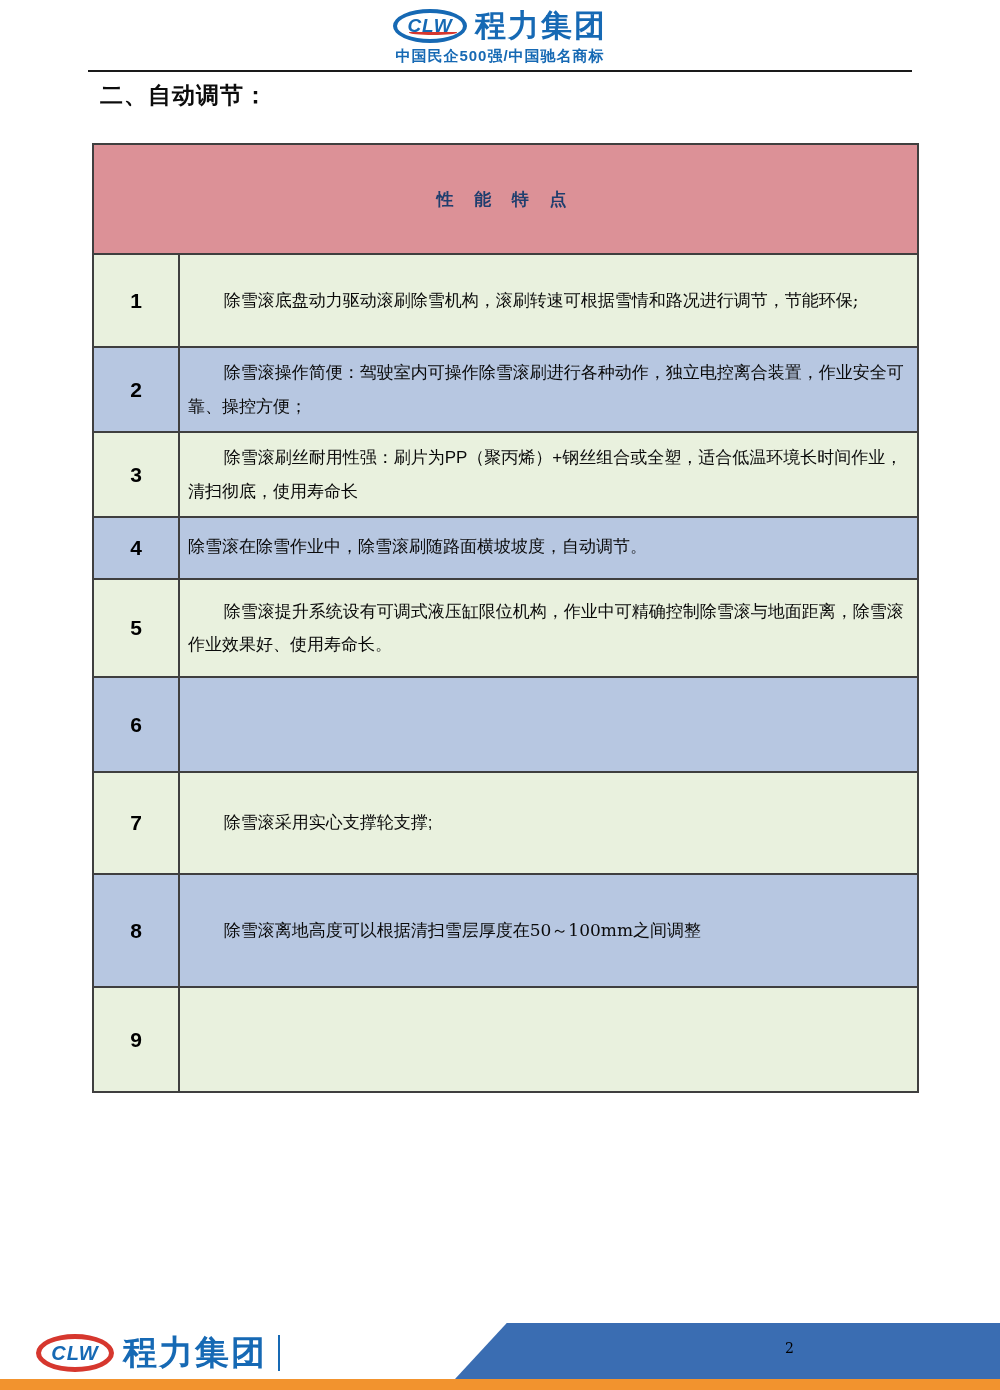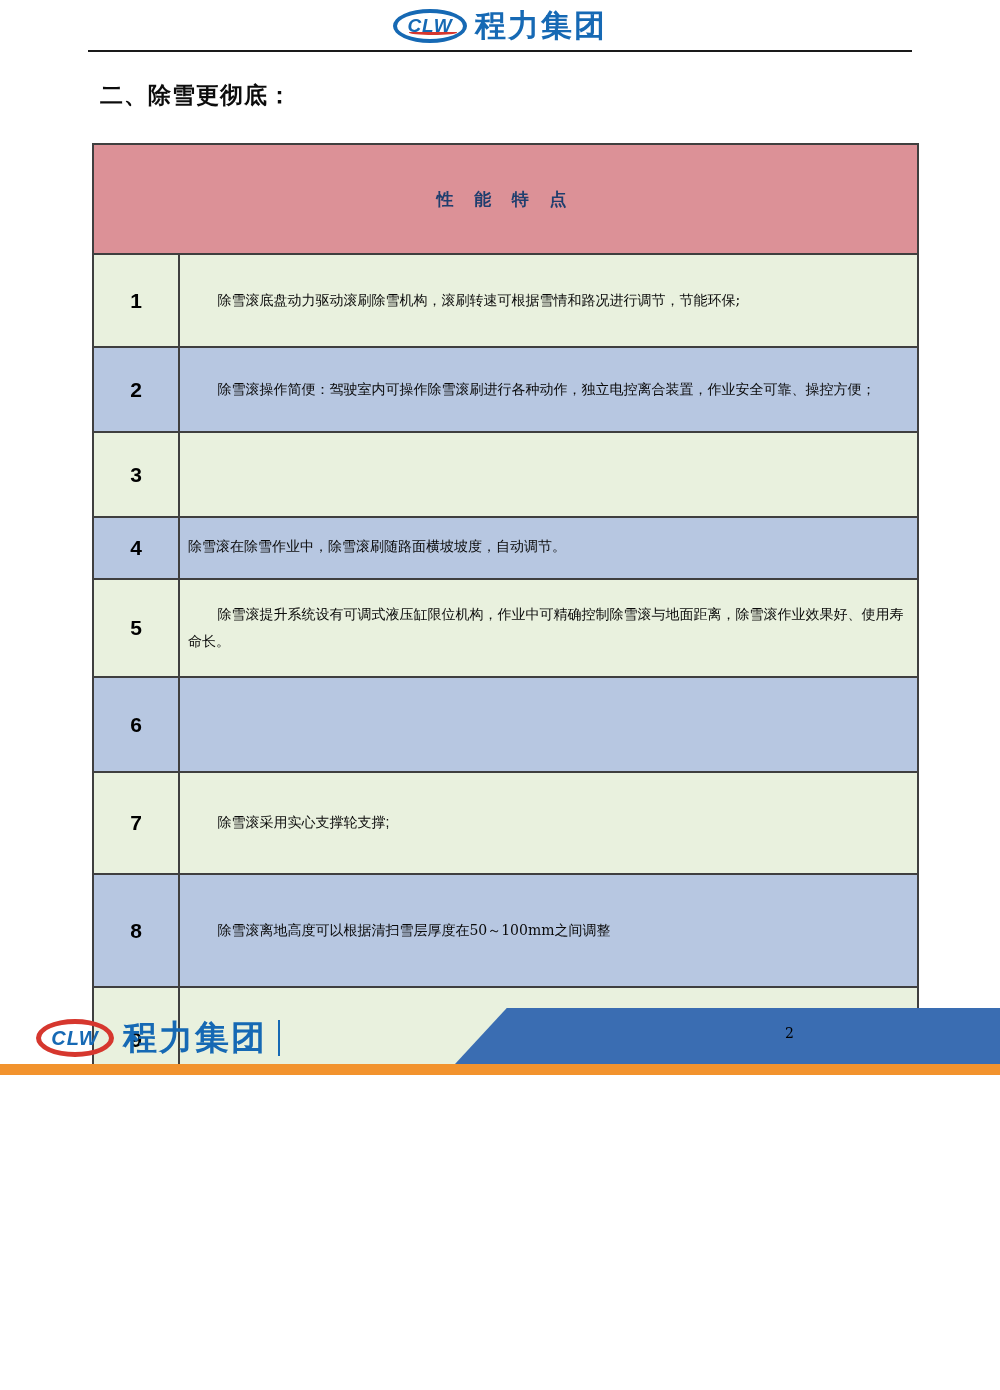--- a/index.html
+++ b/index.html
@@ -9,21 +9,21 @@
     --row-blue:#B7C7E1;
     --brand-blue:#1669B4;
     --footer-bar-orange:#F2932E;
     --footer-shape-blue:#3A6DB2;
     --logo-red:#D6372E;
     --border-dark:#3F3F3F;
   }
   *{margin:0;padding:0;box-sizing:border-box;}
   html,body{background:#ffffff;}
   body{font-family:"Liberation Sans",sans-serif;color:#111;}
-  .page{position:relative;width:1000px;height:1075px;background:#fff;overflow:hidden;}
+  .page{position:relative;width:1000px;height:1390px;background:#fff;overflow:hidden;}
 
   
   .top-header{position:absolute;top:6px;left:0;width:100%;text-align:center;}
   .logo-line{display:flex;align-items:center;justify-content:center;gap:8px;height:40px;}
   .clw-oval{position:relative;display:inline-flex;align-items:center;justify-content:center;
     width:74px;height:34px;border:4px solid var(--brand-blue);border-radius:50%;
     color:var(--brand-blue);font-weight:bold;font-style:italic;font-size:19px;letter-spacing:1px;}
   .clw-oval .swoosh{position:absolute;bottom:4px;left:12px;width:48px;height:5px;
     border-bottom:3px solid var(--logo-red);border-radius:0 0 60% 60%;}
   .brand-main{color:var(--brand-blue);font-size:31px;font-weight:bold;letter-spacing:2px;}
@@ -33,21 +33,21 @@
   
   .section-title{position:absolute;top:80px;left:100px;font-size:23px;font-weight:bold;color:#0c0c0c;letter-spacing:1px;}
 
   
   .feature-table{position:absolute;top:143px;left:92px;width:827px;border:2px solid var(--border-dark);}
   .t-header{height:108px;background:var(--table-header-bg);display:flex;align-items:center;justify-content:center;
     color:var(--table-header-text);font-size:17px;font-weight:bold;letter-spacing:8px;}
   .trow{display:flex;border-top:2px solid var(--border-dark);}
   .trow .num{width:86px;flex:0 0 86px;display:flex;align-items:center;justify-content:center;
     border-right:2px solid var(--border-dark);font-weight:bold;font-size:21px;color:#000;}
-  .trow .txt{flex:1;display:flex;align-items:center;padding:6px 10px 6px 8px;font-size:14px;line-height:1.95;color:#0a0a0a;}
+  .trow .txt{flex:1;display:flex;align-items:center;padding:6px 10px 6px 8px;font-size:17px;line-height:1.95;color:#0a0a0a;}
   .trow .txt p{text-indent:2.1em;width:100%;}
   .trow.no-indent .txt p{text-indent:0;font-family:Liberation Mono, monospace;}
   .trow.green{background:var(--row-green);}
   .trow.blue{background:var(--row-blue);}
   .trow.serif .txt{font-family:"DejaVu Serif","Liberation Serif",serif;}
   .trow.sans .txt{font-family:"Liberation Sans","DejaVu Sans",sans-serif;}
   .r1{height:93px;} .r2{height:85px;} .r3{height:85px;} .r4{height:62px;} .r5{height:98px;}
   .r6{height:95px;} .r7{height:102px;} .r8{height:113px;} .r9{height:105px;}
 
   
@@ -69,44 +69,48 @@
 <div class="page">
 
   <div class="top-header">
     <div class="logo-line">
       <span class="clw-oval">
         <span>CLW</span>
         <span class="swoosh"></span>
       </span>
       <span class="brand-main">程力集团</span>
     </div>
+    <div class="tagline">中国民企500强/中国驰名商标</div>
     <div class="header-rule"></div>
   </div>
 
-  <div class="section-title">二、除雪更彻底：</div>
+  <div class="section-title">二、自动调节：</div>
 
   <div class="feature-table">
     <div class="t-header">性 能 特 点</div>
 
     <div class="trow green serif r1">
       <div class="num">1</div>
       <div class="txt">
           <p>除雪滚底盘动力驱动滚刷除雪机构，滚刷转速可根据雪情和路况进行调节，节能环保;</p>
         </div>
     </div>
 
     <div class="trow blue sans r2">
       <div class="num">2</div>
       <div class="txt">
           <p>除雪滚操作简便：驾驶室内可操作除雪滚刷进行各种动作，独立电控离合装置，作业安全可靠、操控方便；</p>
         </div>
     </div>
 
     <div class="trow green sans r3">
       <div class="num">3</div>
+      <div class="txt">
+          <p>除雪滚刷丝耐用性强：刷片为PP（聚丙烯）+钢丝组合或全塑，适合低温环境长时间作业，清扫彻底，使用寿命长</p>
+        </div>
     </div>
 
     <div class="trow blue sans no-indent r4">
       <div class="num">4</div>
       <div class="txt">
           <p>除雪滚在除雪作业中，除雪滚刷随路面横坡坡度，自动调节。</p>
         </div>
     </div>
 
     <div class="trow green sans r5">

